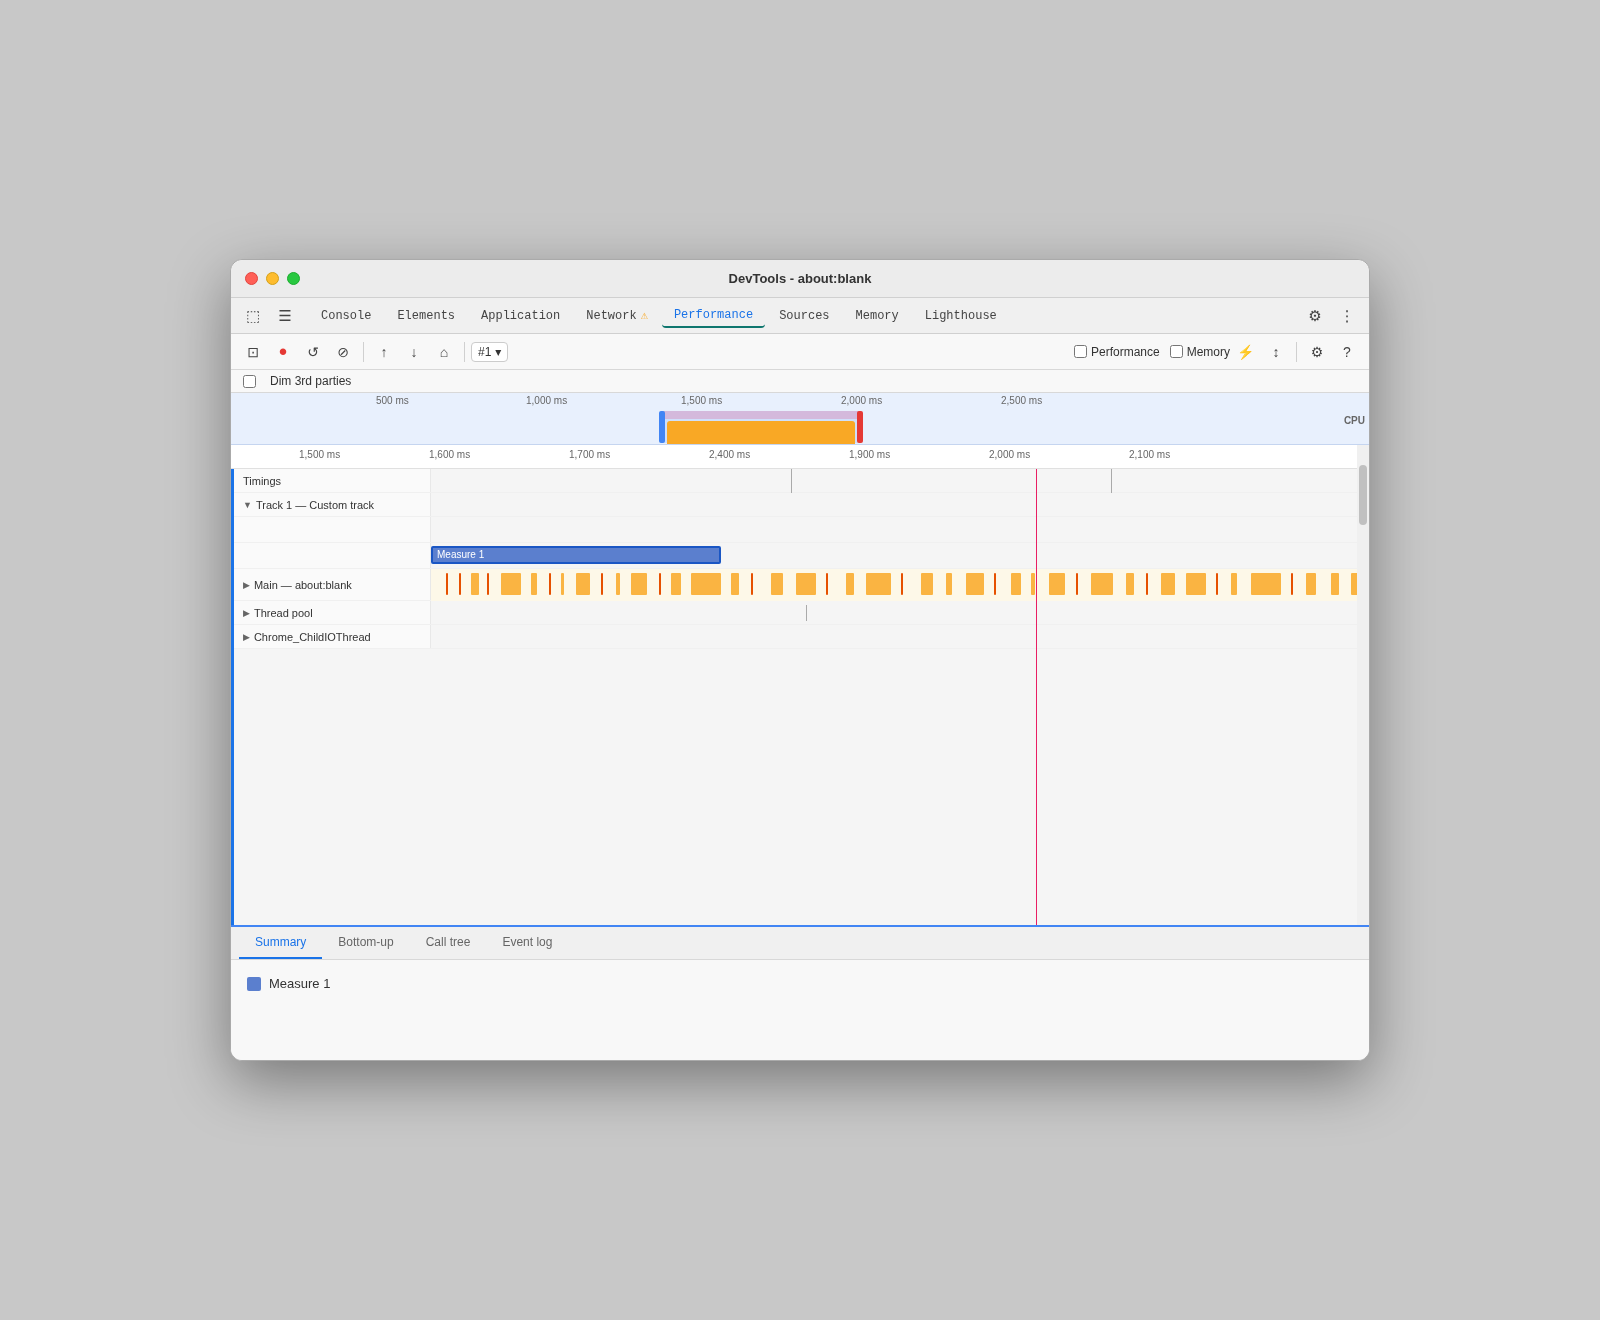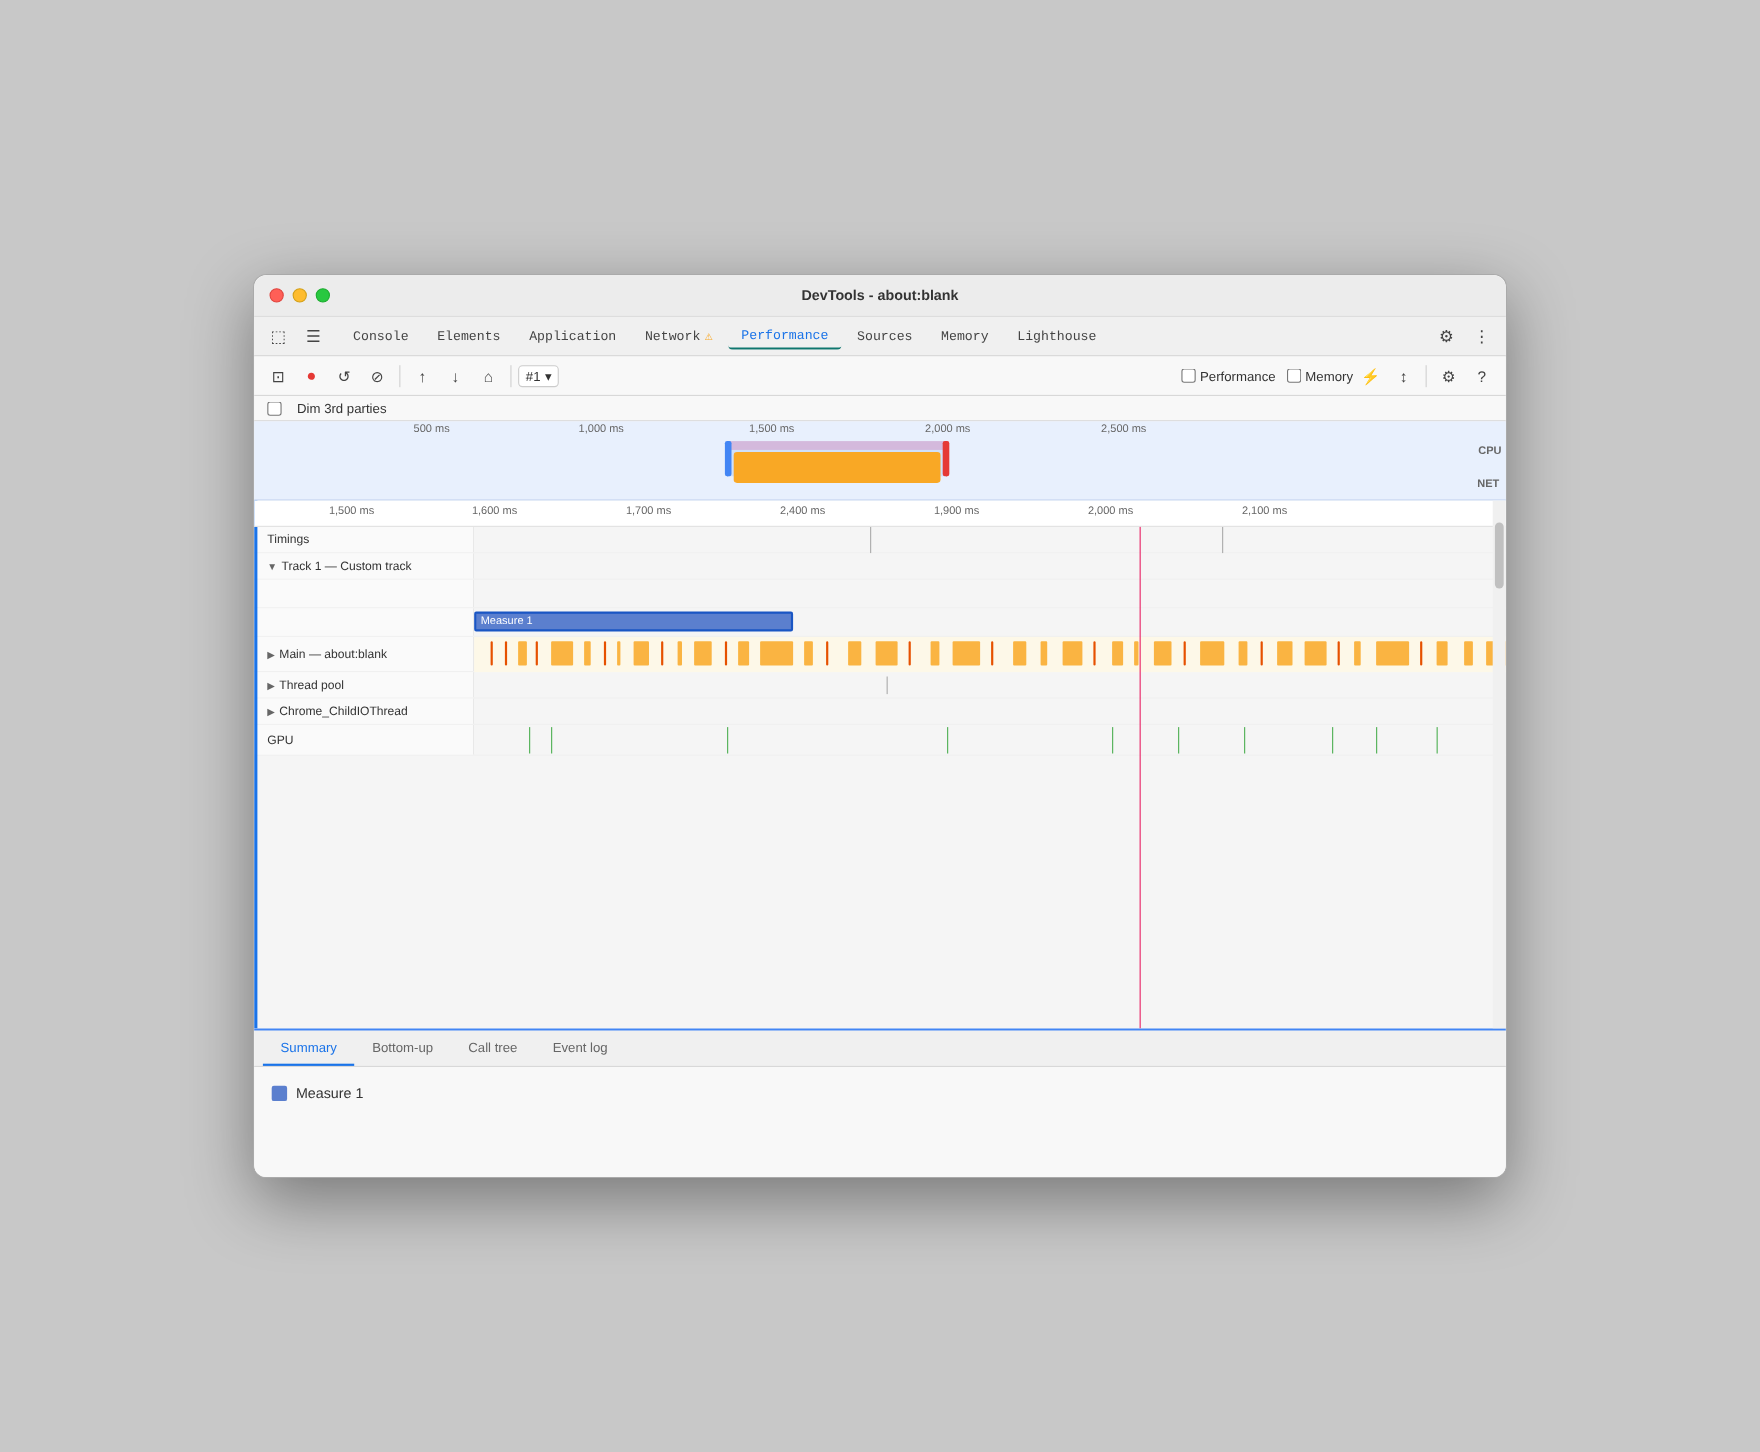--- a/index.html
+++ b/index.html
@@ -131,21 +131,21 @@
     .dim-parties {
       font-size: 12px; color: #333;
       display: flex; align-items: center; gap: 4px;
       padding: 0 8px;
     }
 
     
     .timeline-overview {
       background: #e8f0fd;
       border-bottom: 1px solid #c5d5f0;
-      height: 72px;
+      height: 52px;
       position: relative;
       overflow: hidden;
       padding-left: 24px;
     }
     .ruler-tick {
       font-size: 10px;
       color: #666;
       position: absolute;
     }
     .cpu-label {
@@ -610,38 +610,20 @@
     </div>
 
     <div class="track-row" style="height:24px;">
       <div class="track-label">
         <span class="expand-arrow">▶</span>
         <span>Chrome_ChildIOThread</span>
       </div>
       <div class="track-content" style="height:24px; position:relative;"></div>
     </div>
 
-    <div class="track-row gpu-row" style="height:28px;">
-      <div class="track-label">
-        <span>GPU</span>
-      </div>
-      <div class="track-content" style="height:28px; position:relative;">
-        <div class="gpu-marker" style="left:50px;"></div>
-        <div class="gpu-marker" style="left:70px;"></div>
-        <div class="gpu-marker" style="left:230px;"></div>
-        <div class="gpu-marker" style="left:430px;"></div>
-        <div class="gpu-marker" style="left:580px;"></div>
-        <div class="gpu-marker" style="left:640px;"></div>
-        <div class="gpu-marker" style="left:700px;"></div>
-        <div class="gpu-marker" style="left:780px;"></div>
-        <div class="gpu-marker" style="left:820px;"></div>
-        <div class="gpu-marker" style="left:875px;"></div>
-
-      </div>
-    </div>
 
     <div class="selection-line" style="left:805px; top:24px;"></div>
 
     <div class="scrollbar-track">
       <div class="scrollbar-thumb" style="top:20px; height:60px;"></div>
     </div>
   </div>
 
   <div class="bottom-panel">
     <div class="bottom-tabs">

